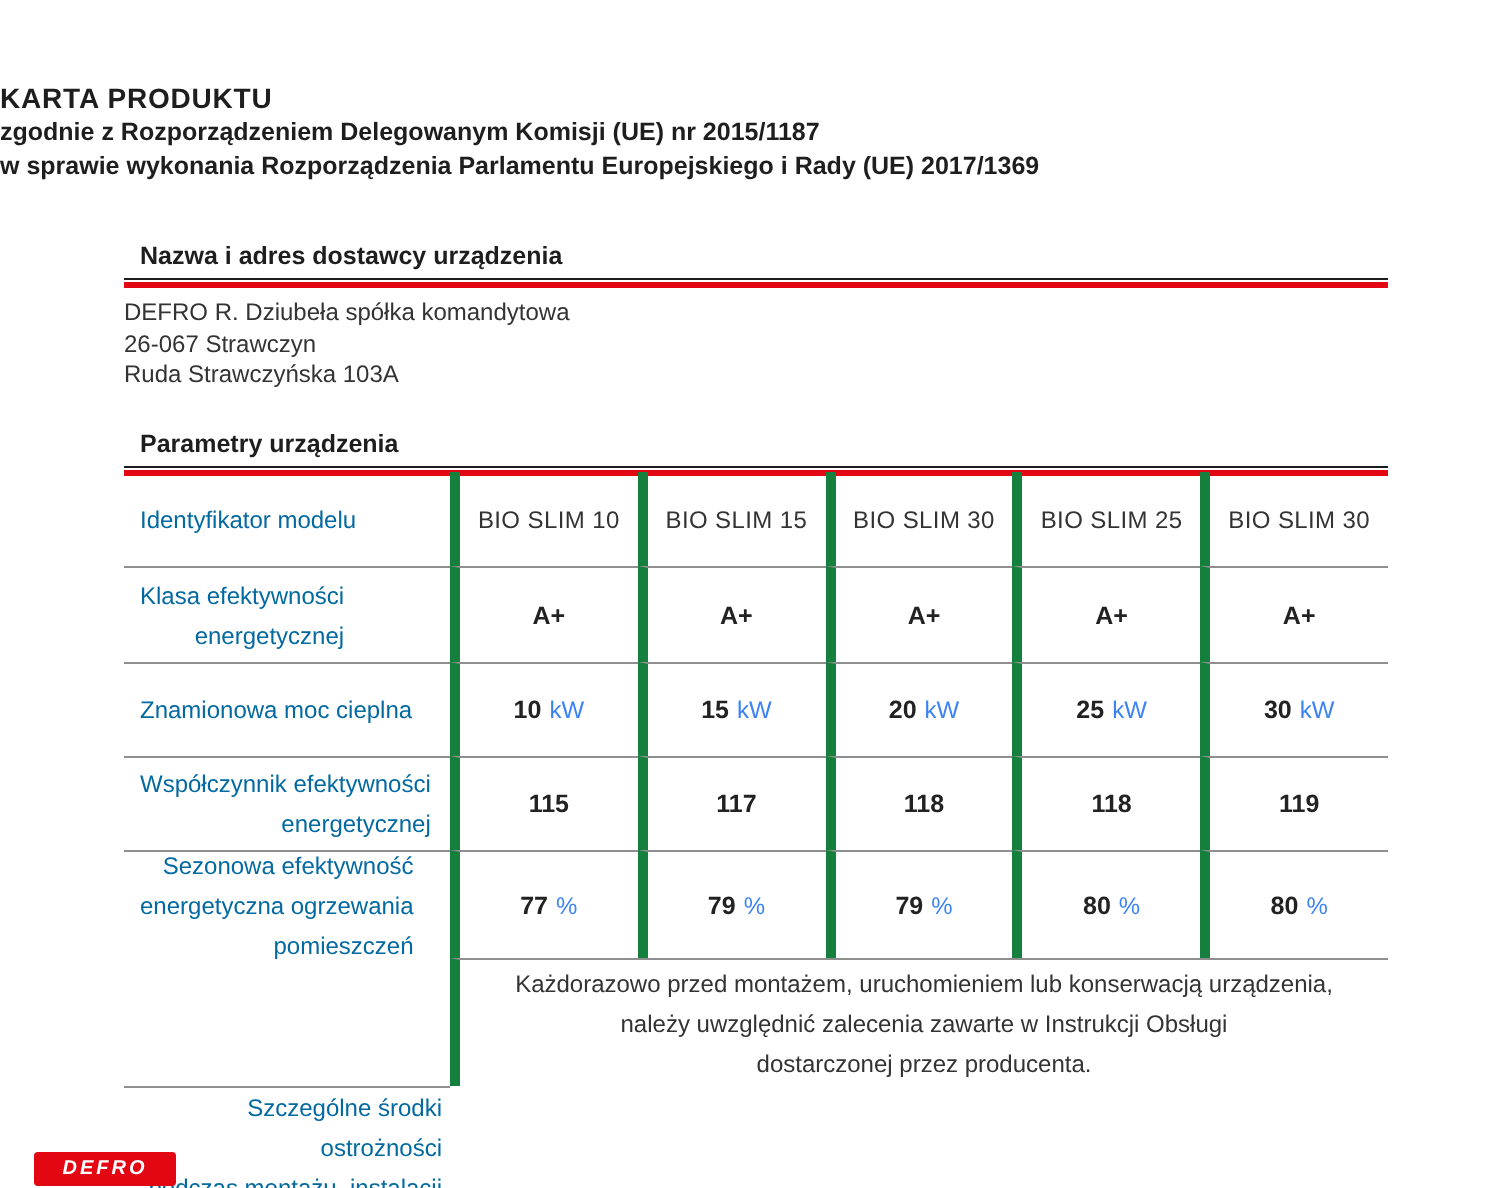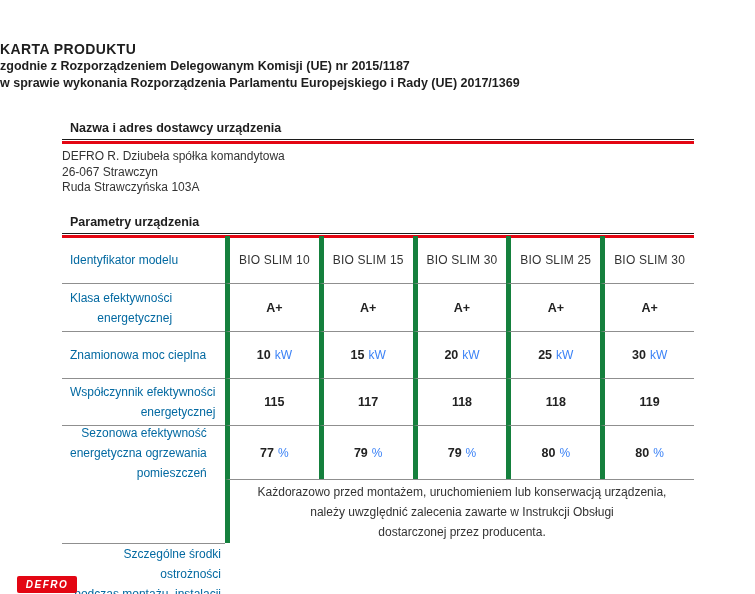--- a/index.html
+++ b/index.html
@@ -29,21 +29,21 @@
   .cell.vline { border-left:5px solid #15803d; }
   .cell.hline { border-top:1px solid #8f8f8f; }
   .cell.lbl { justify-content:flex-start; text-align:right; padding-left:8px; padding-right:4px;
               white-space:pre-line; line-height:20px; color:#0369a1; }
   .model { letter-spacing:.2px; }
   .num { font-weight:700; color:#222; font-size:12.5px; }
   .unit { margin-left:4px; font-weight:400; color:#3b82f6; }
   .merged { grid-column:2 / 7; white-space:pre-line; line-height:20px; }
 
   
-  .logo { position:absolute; left:17px; top:576px; width:60px; height:17px; background:#e30613;
+  .logo { position:absolute; left:17px; top:576px; width:71px; height:17px; background:#e30613;
           border-radius:2px; display:flex; align-items:center; justify-content:center;
           color:#ffffff; font-size:10px; font-weight:700; font-style:italic; letter-spacing:1.5px; }
 </style>
 </head>
 <body>
 
 <div class="page">
 
   <div class="doc-header">
     <div class="doc-title">KARTA PRODUKTU</div>

